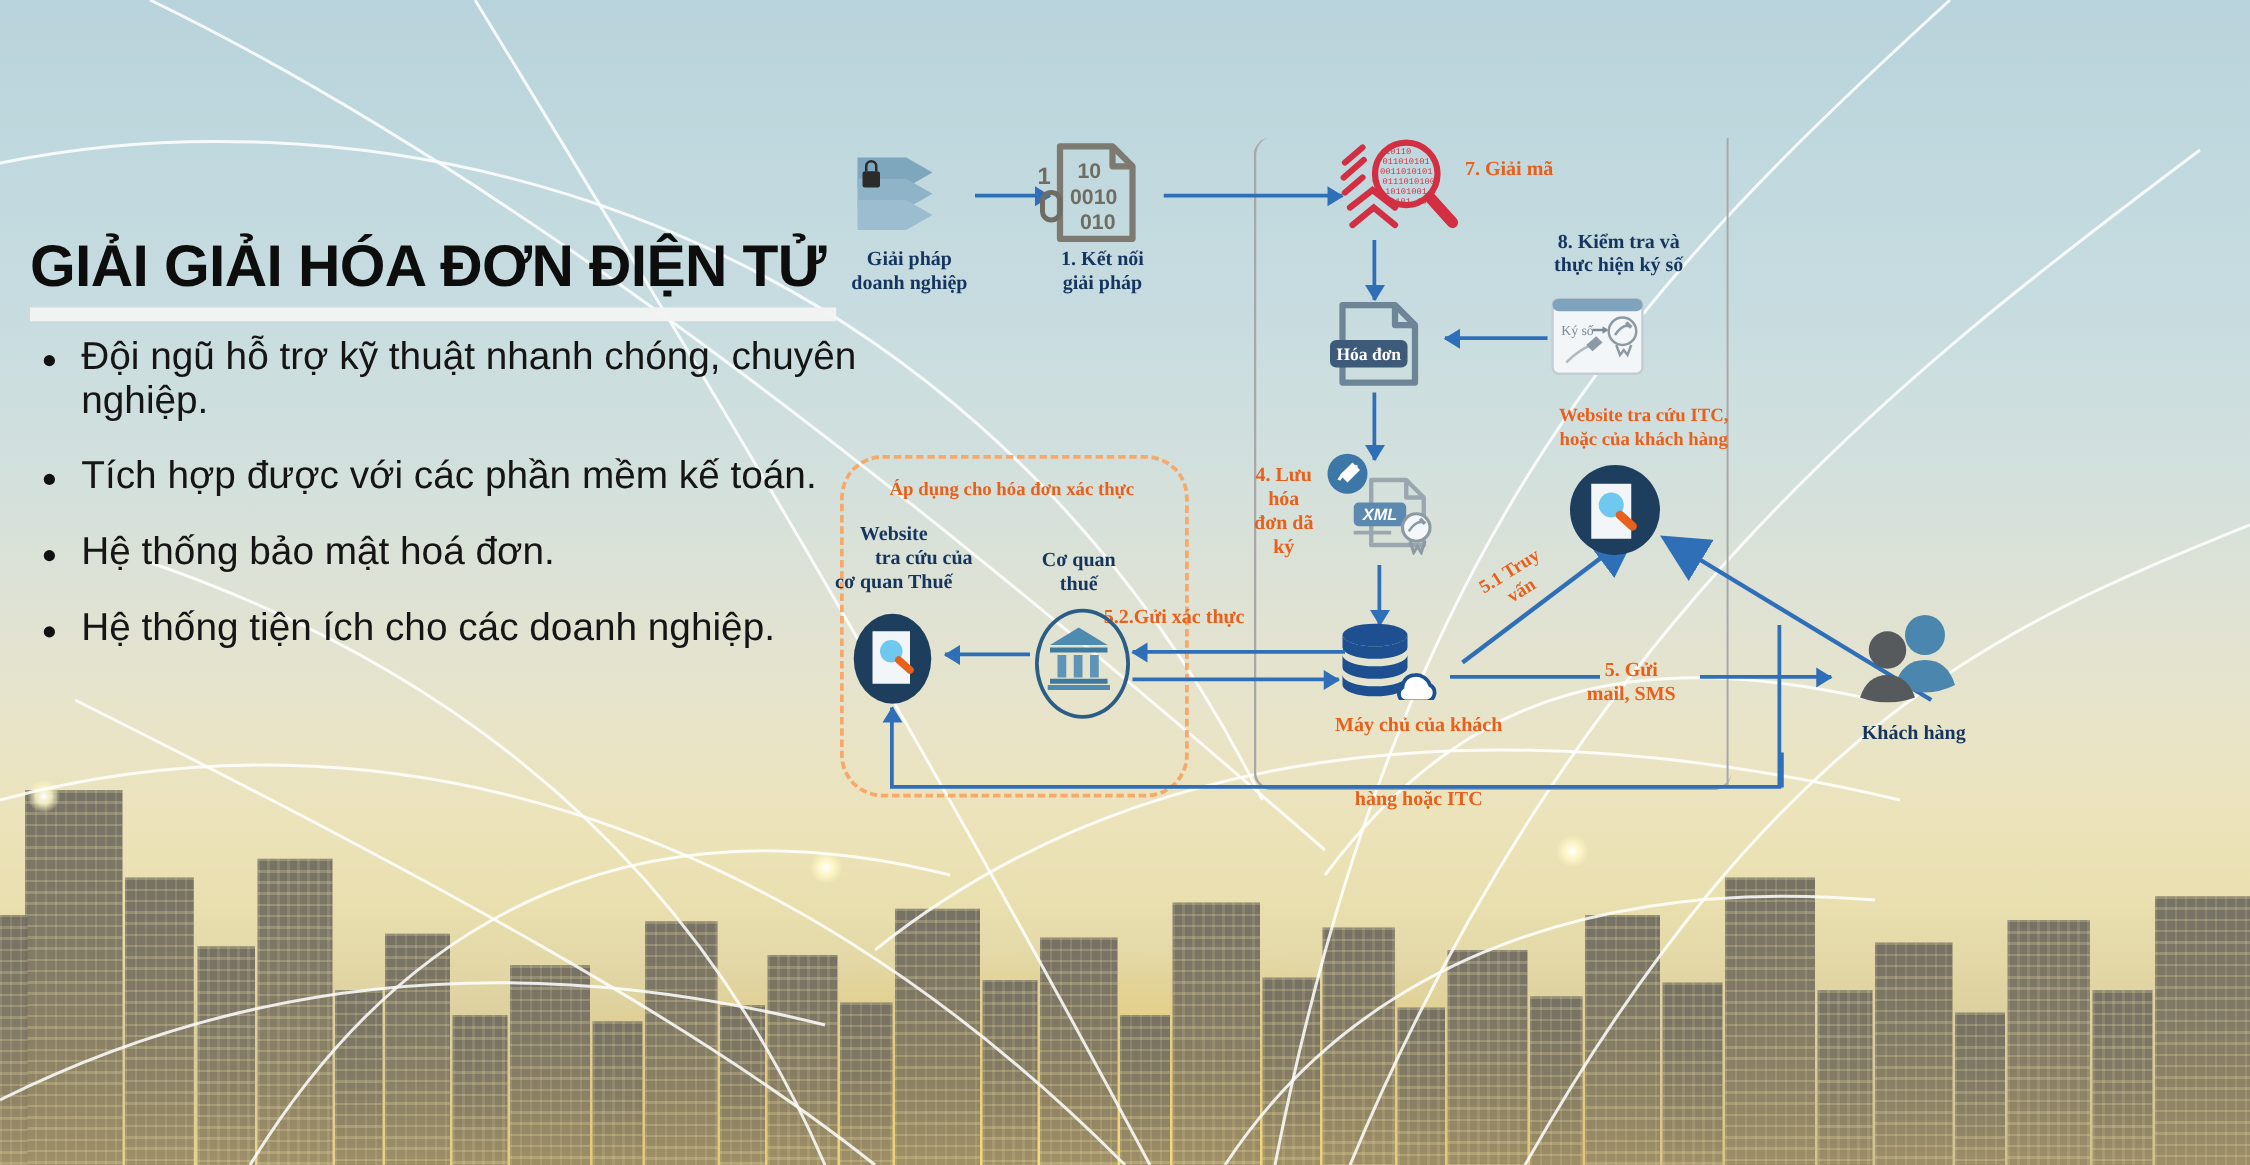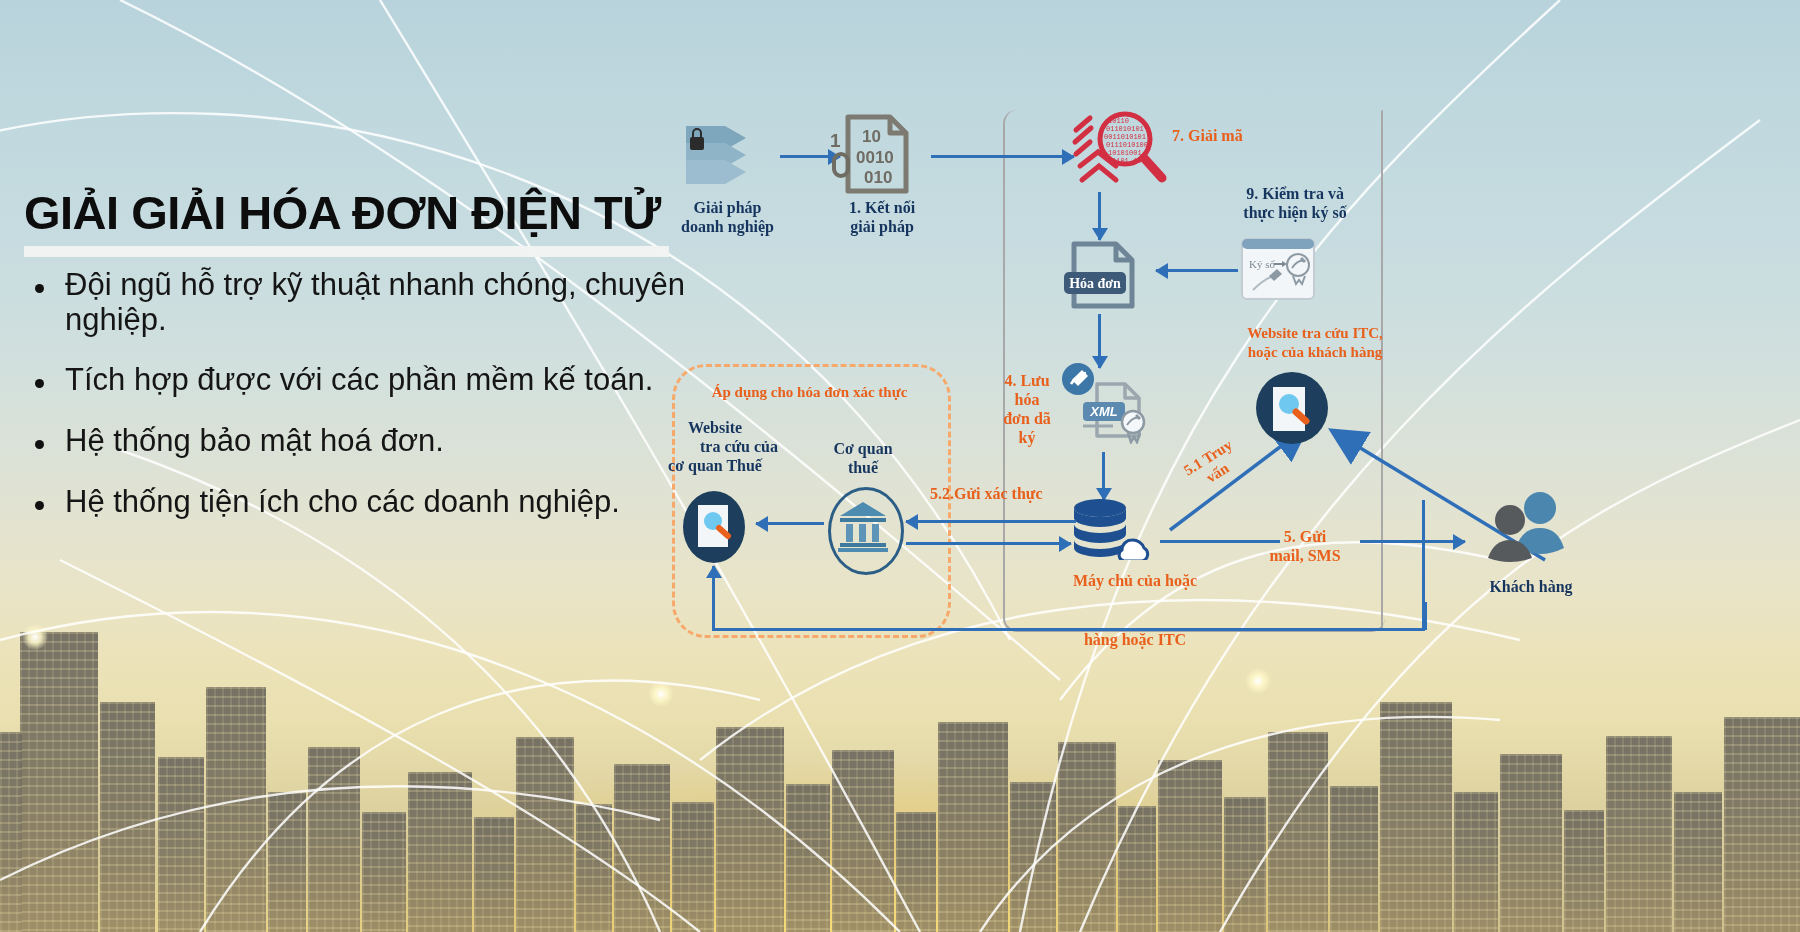--- a/index.html
+++ b/index.html
@@ -193,21 +193,21 @@
 
   <div class="vline" style="left:1098px;top:192px;height:48px;"></div>
 
   <svg class="icon" style="left:1062px;top:240px;width:82px;height:72px;" viewBox="0 0 82 72">
     <path d="M12 4 H54 L70 20 V66 H12 Z" fill="none" stroke="#6e8598" stroke-width="5" stroke-linejoin="round"></path>
     <path d="M54 4 V20 H70" fill="none" stroke="#6e8598" stroke-width="5" stroke-linejoin="round"></path>
     <rect x="2" y="32" width="62" height="22" rx="5" fill="#3d5a78"></rect>
     <text x="33" y="48" text-anchor="middle" font-family="Liberation Serif, serif" font-size="14" font-weight="bold" fill="#ffffff">Hóa đơn</text>
   </svg>
 
-  <div class="lbl navy" style="left:1200px;top:185px;width:190px;font-size:16px;">9. Kiểm tra và</div>
+  <div class="lbl navy" style="left:1200px;top:185px;width:190px;font-size:16px;">8. Kiểm tra và</div>
   <div class="lbl navy" style="left:1200px;top:204px;width:190px;font-size:16px;">thực hiện ký số</div>
 
   <svg class="icon" style="left:1241px;top:238px;width:74px;height:62px;" viewBox="0 0 74 62">
     <rect x="1" y="1" width="72" height="60" rx="5" fill="#f3f6f8" stroke="#c3ccd3" stroke-width="2"></rect>
     <rect x="1" y="1" width="72" height="10" rx="5" fill="#7fa3bd"></rect>
     <text x="8" y="30" font-family="Liberation Serif, serif" font-size="11" fill="#7d8a93">Ký số</text>
     <path d="M33 26 h10" stroke="#7d8a93" stroke-width="2"></path>
     <path d="M41 23 l5 3 l-5 3 z" fill="#7d8a93"></path>
     <circle cx="57" cy="27" r="11" fill="none" stroke="#8d9aa3" stroke-width="2"></circle>
     <path d="M51 30 q6 -9 12 -7" stroke="#8d9aa3" stroke-width="2" fill="none"></path>
@@ -245,24 +245,24 @@
 
   <svg class="icon" style="left:1072px;top:498px;width:78px;height:62px;" viewBox="0 0 78 62">
     <g fill="#1d4f91">
       <ellipse cx="28" cy="10" rx="26" ry="9"></ellipse>
       <path d="M2 10 v10 a26 9 0 0 0 52 0 v-10 a26 9 0 0 1 -52 0 z"></path>
       <path d="M2 26 v10 a26 9 0 0 0 52 0 v-10 a26 9 0 0 1 -52 0 z"></path>
       <path d="M2 42 v8 a26 9 0 0 0 52 0 v-8 a26 9 0 0 1 -52 0 z"></path>
     </g>
     <path d="M50 52 a10 10 0 0 1 10 -10 a12 12 0 0 1 12 8 a7 7 0 0 1 -2 13 h-18 a6 6 0 0 1 -2 -11 z" fill="#ffffff" stroke="#1d4f91" stroke-width="3"></path>
   </svg>
-  <div class="lbl orange" style="left:1025px;top:572px;width:220px;font-size:16px;">Máy chủ của hoặc</div>
+  <div class="lbl orange" style="left:1025px;top:572px;width:220px;font-size:16px;">Máy chủ của khách</div>
   <div class="lbl orange" style="left:1025px;top:591px;width:220px;font-size:16px;margin-top:40px;">hàng hoặc ITC</div>
 
-  <div class="lbl orange" style="left:930px;top:485px;width:200px;font-size:16px;text-align:left;">5.2.Gửi xác thực</div>
+  <div class="lbl orange" style="left:883px;top:485px;width:200px;font-size:16px;text-align:left;">5.2.Gửi xác thực</div>
   <div class="arrow left" style="left:906px;top:520px;width:170px;"></div>
 
   <div class="arrow" style="left:906px;top:542px;width:165px;"></div>
 
   <div class="bankcircle" style="left:828px;top:487px;width:70px;height:82px;border-radius:50%;"></div>
   <svg class="icon" style="left:838px;top:500px;width:50px;height:52px;" viewBox="0 0 50 52">
     <path d="M25 2 L48 16 H2 Z" fill="#4e8bb0"></path>
     <rect x="2" y="18" width="46" height="4" fill="#3d7a9e"></rect>
     <rect x="8" y="24" width="7" height="18" fill="#5d94b7"></rect>
     <rect x="21" y="24" width="7" height="18" fill="#5d94b7"></rect>

